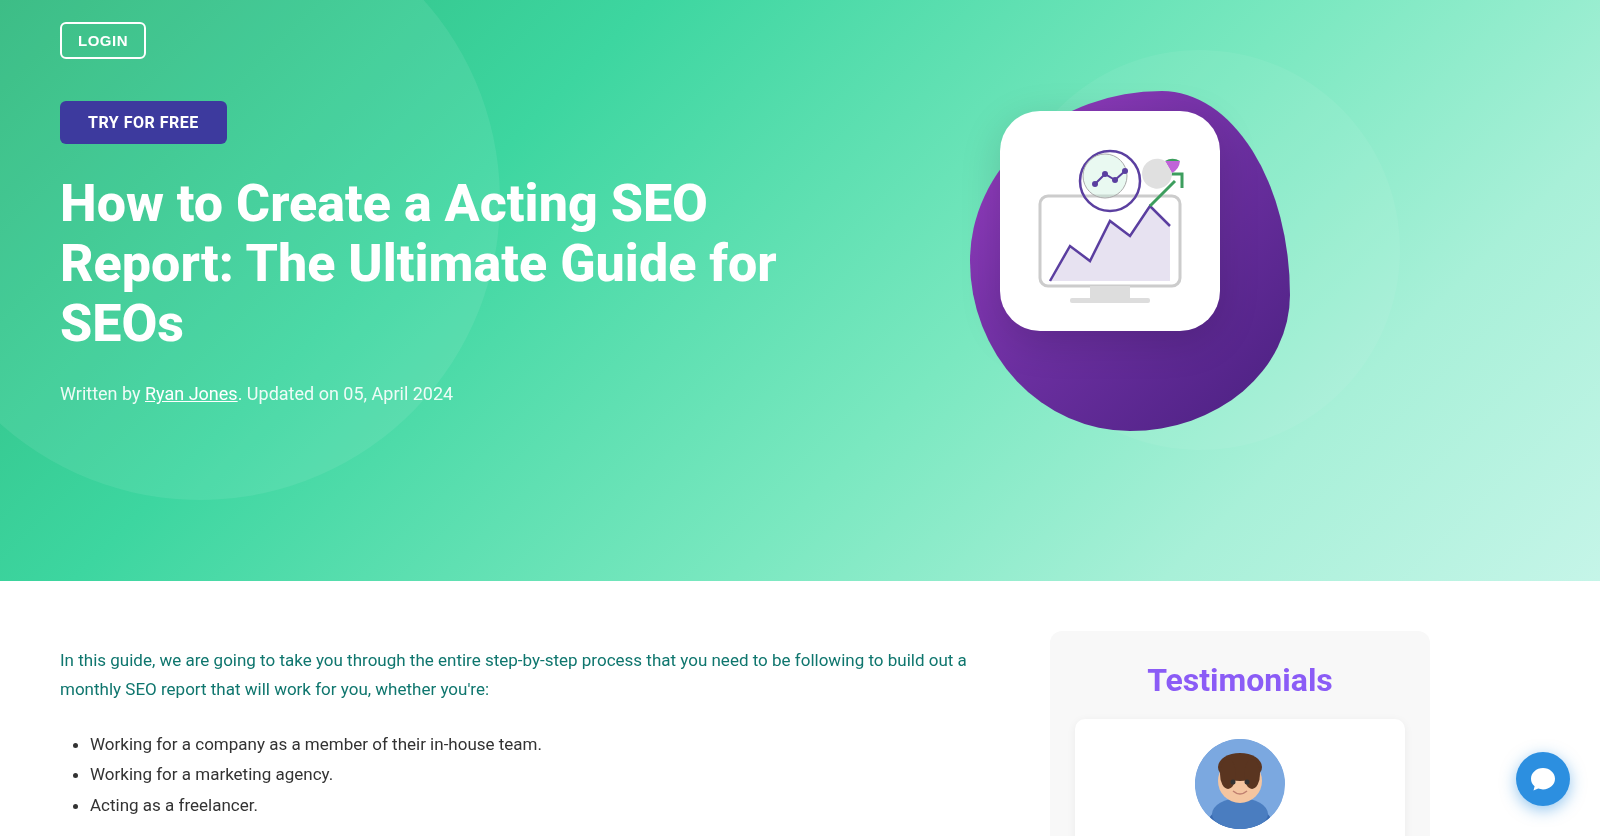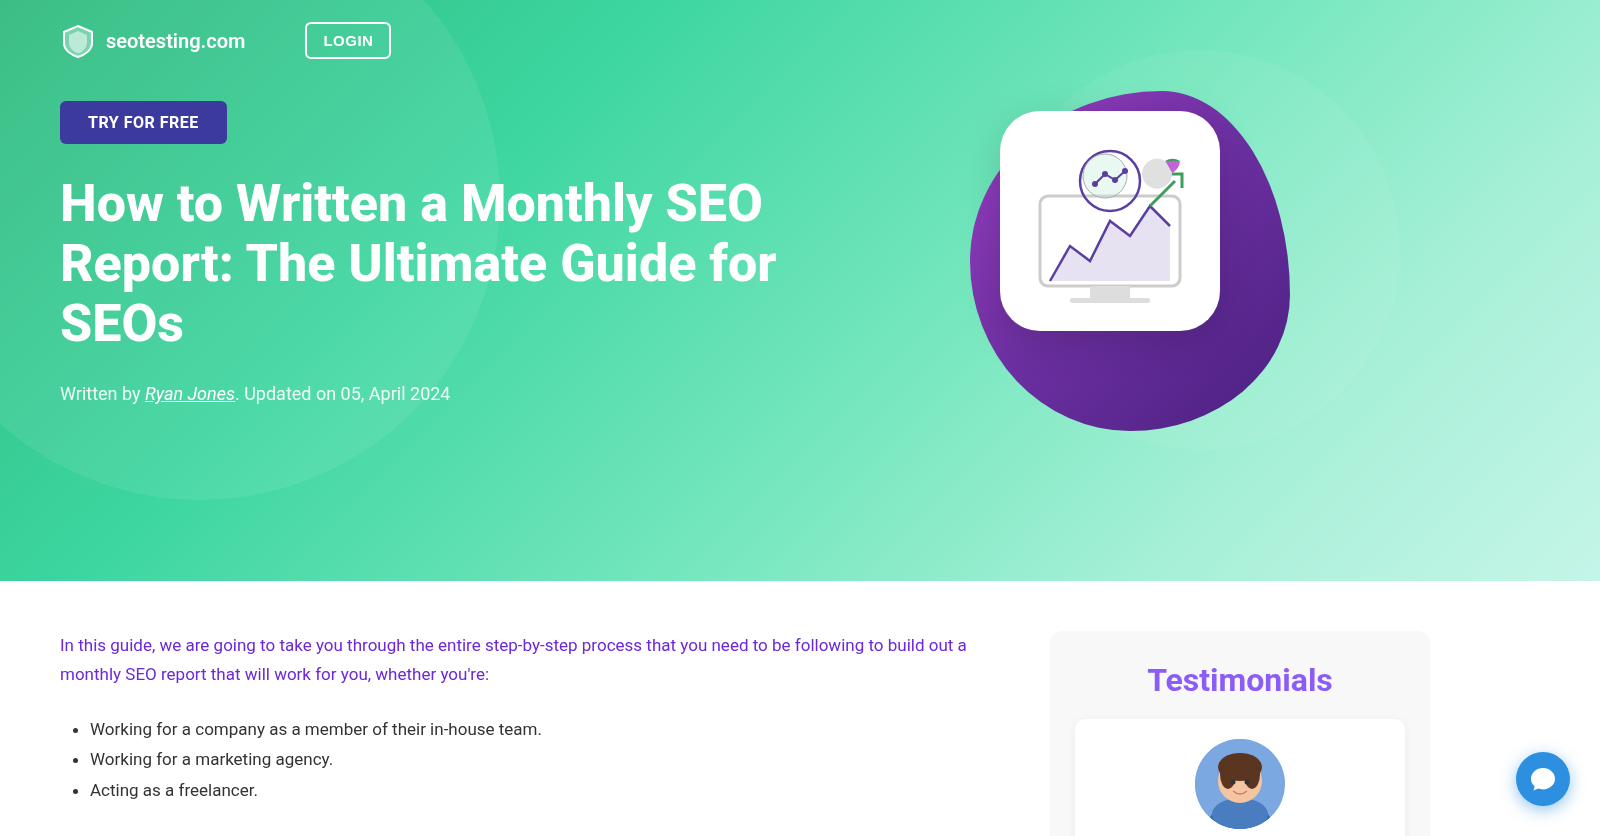--- a/index.html
+++ b/index.html
@@ -121,21 +121,20 @@
     }
 
     .hero-meta {
       color: rgba(255,255,255,0.9);
       font-size: 18px;
     }
 
     .hero-meta a {
       color: white;
       text-decoration: underline;
-      font-style: italic;
     }
 
     .hero-right {
       width: 500px;
       display: flex;
       justify-content: center;
       align-items: center;
       position: relative;
       margin-top: -40px;
     }
@@ -197,23 +196,24 @@
       background: white;
     }
 
     .article-content {
       flex: 1;
       max-width: 940px;
     }
 
     .intro-text {
       font-size: 17px;
-      color: #6d28d9;
+      color: #0f766e;
       line-height: 1.7;
       margin-bottom: 25px;
+      margin-top: 15px;
     }
 
     .bullet-list {
       list-style: disc;
       padding-left: 30px;
       margin-bottom: 42px;
     }
 
     .bullet-list li {
       font-size: 17px;
@@ -289,37 +289,29 @@
       height: 26px;
       fill: white;
     }
   </style>
 </head>
 <body>
 
 <div class="header">
 
   <nav>
-    <div class="logo-area">
-
-      <svg class="logo-icon" viewBox="0 0 36 36" fill="none">
-        <path d="M18 3 L32 9 L32 20 C32 27 25 32 18 34 C11 32 4 27 4 20 L4 9 Z" fill="rgba(255,255,255,0.3)" stroke="white" stroke-width="2"></path>
-        <path d="M18 8 L27 12 L27 20 C27 25 22.5 29 18 30.5 C13.5 29 9 25 9 20 L9 12 Z" fill="rgba(255,255,255,0.5)"></path>
-      </svg>
-      <span class="logo-text">seotesting.com</span>
-    </div>
 
 
     <button class="login-btn">LOGIN</button>
   </nav>
 
   <div class="hero">
     <div class="hero-left">
       <div class="try-btn-hero">TRY FOR FREE</div>
-      <h1 class="hero-title">How to Written a Monthly SEO Report: The Ultimate Guide for SEOs</h1>
+      <h1 class="hero-title">How to Create a Acting SEO Report: The Ultimate Guide for SEOs</h1>
       <p class="hero-meta">
         <span>Written by</span>
         <a href="#">Ryan Jones</a><span>. Updated on 05, April 2024</span>
       </p>
     </div>
 
     <div class="hero-right">
       <div class="seo-illustration">
 
         <div class="blob-green-light"></div>

